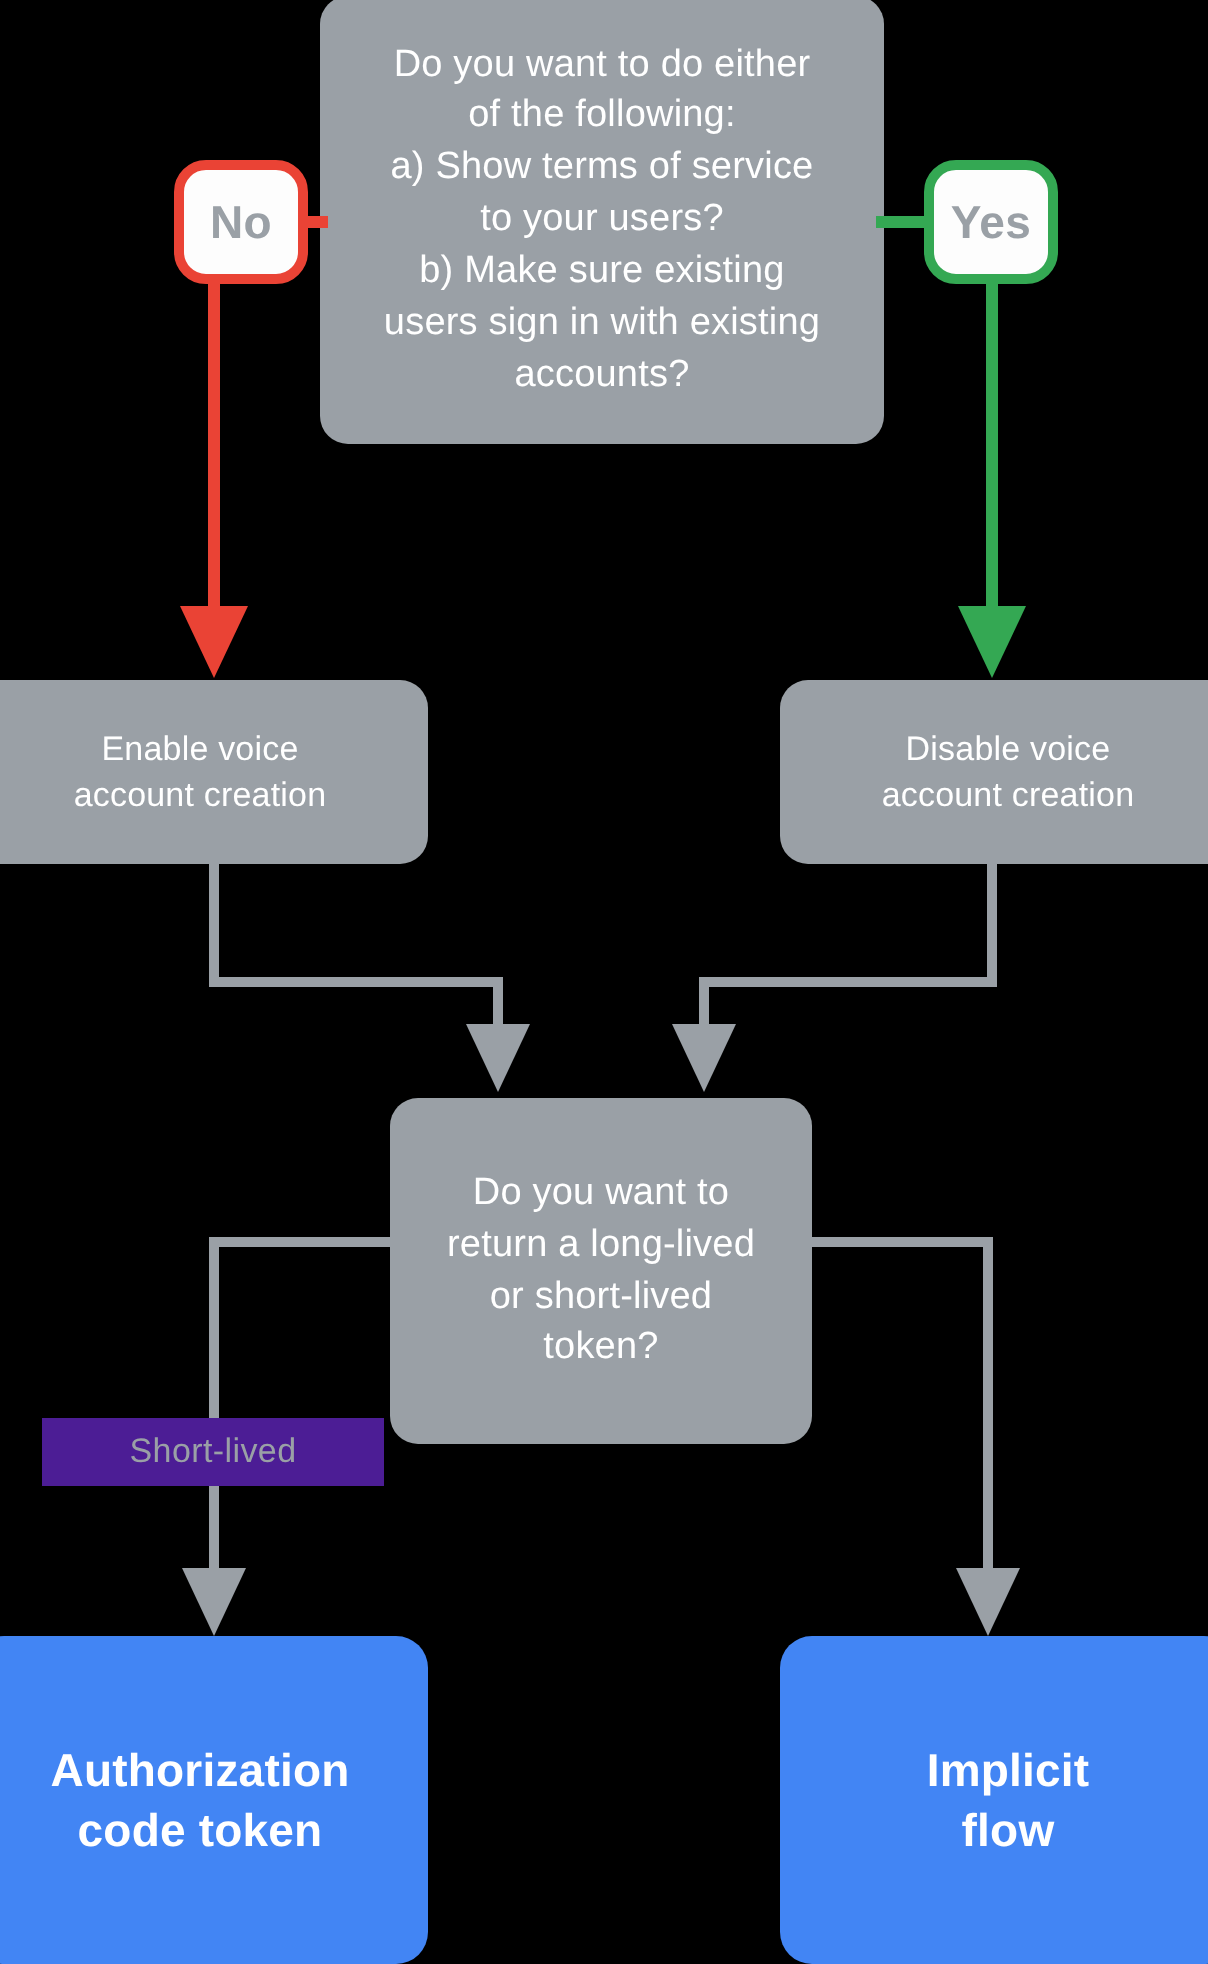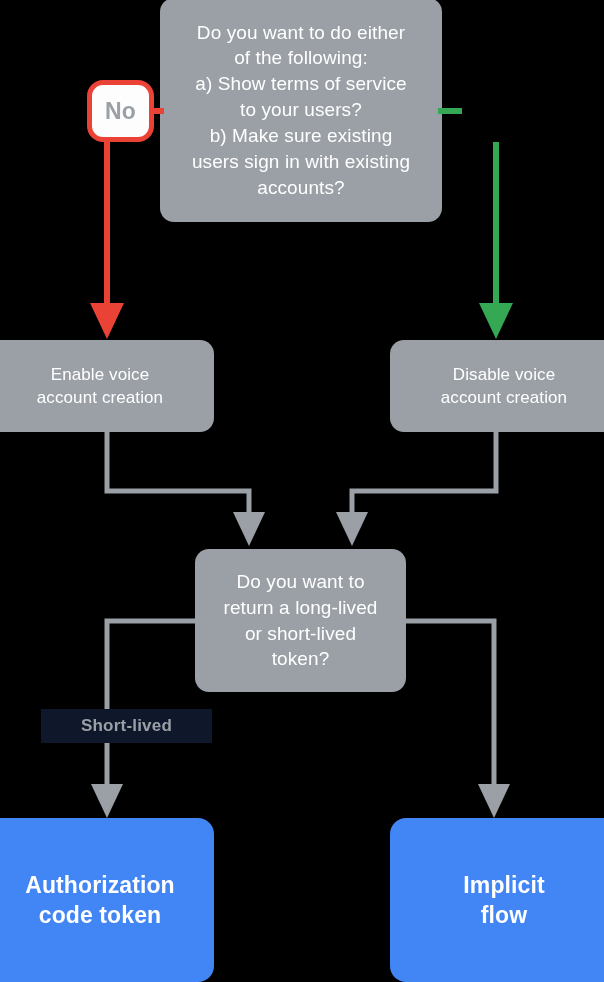--- a/index.html
+++ b/index.html
@@ -75,27 +75,26 @@
   }
   .badge.no  { border-color: #ea4335; }
   .badge.yes { border-color: #34a853; }
   
   .edge-label {
     position: absolute;
     box-sizing: border-box;
     display: flex;
     align-items: center;
     justify-content: center;
-    background: #0f172a;
+    background: #4c1d95;
     color: #9aa0a6;
     font-size: 17px;
-    font-weight: 700;
+    font-weight: 400;
     letter-spacing: 0.2px;
     z-index: 5;
-    margin-left: 20px;
   }
   
   #wires {
     position: absolute;
     left: 0;
     top: 0;
     width: 604px;
     height: 982px;
     z-index: 1;
     pointer-events: none;
@@ -153,32 +152,35 @@
 to your users?
 b) Make sure existing
 users sign in with existing
 accounts?</span>
   </div>
 
   <div class="badge no" style="left:75px; top:80px; width:67px; height:62px;margin-left:12px;">
     <span>No</span>
   </div>
 
+  <div class="badge yes" style="left:462px; top:80px; width:67px; height:62px;">
+    <span>Yes</span>
+  </div>
 
   <div class="node process" style="left:-14px; top:340px; width:228px; height:92px; padding:6px 12px;">
     <span class="node-text">Enable voice
 account creation</span>
   </div>
 
   <div class="node process" style="left:390px; top:340px; width:228px; height:92px; padding:6px 12px;">
     <span class="node-text">Disable voice
 account creation</span>
   </div>
 
-  <div class="node decision" style="left:195px; top:549px; width:211px; height:143px; padding:6px 12px; z-index:3;">
+  <div class="node decision" style="left:195px; top:549px; width:211px; height:173px; padding:6px 12px; z-index:3;">
     <span class="node-text">Do you want to
 return a long-lived
 or short-lived
 token?</span>
   </div>
 
   <div class="edge-label" style="left:21px; top:709px; width:171px; height:34px;">
     <span>Short-lived</span>
   </div>
 

